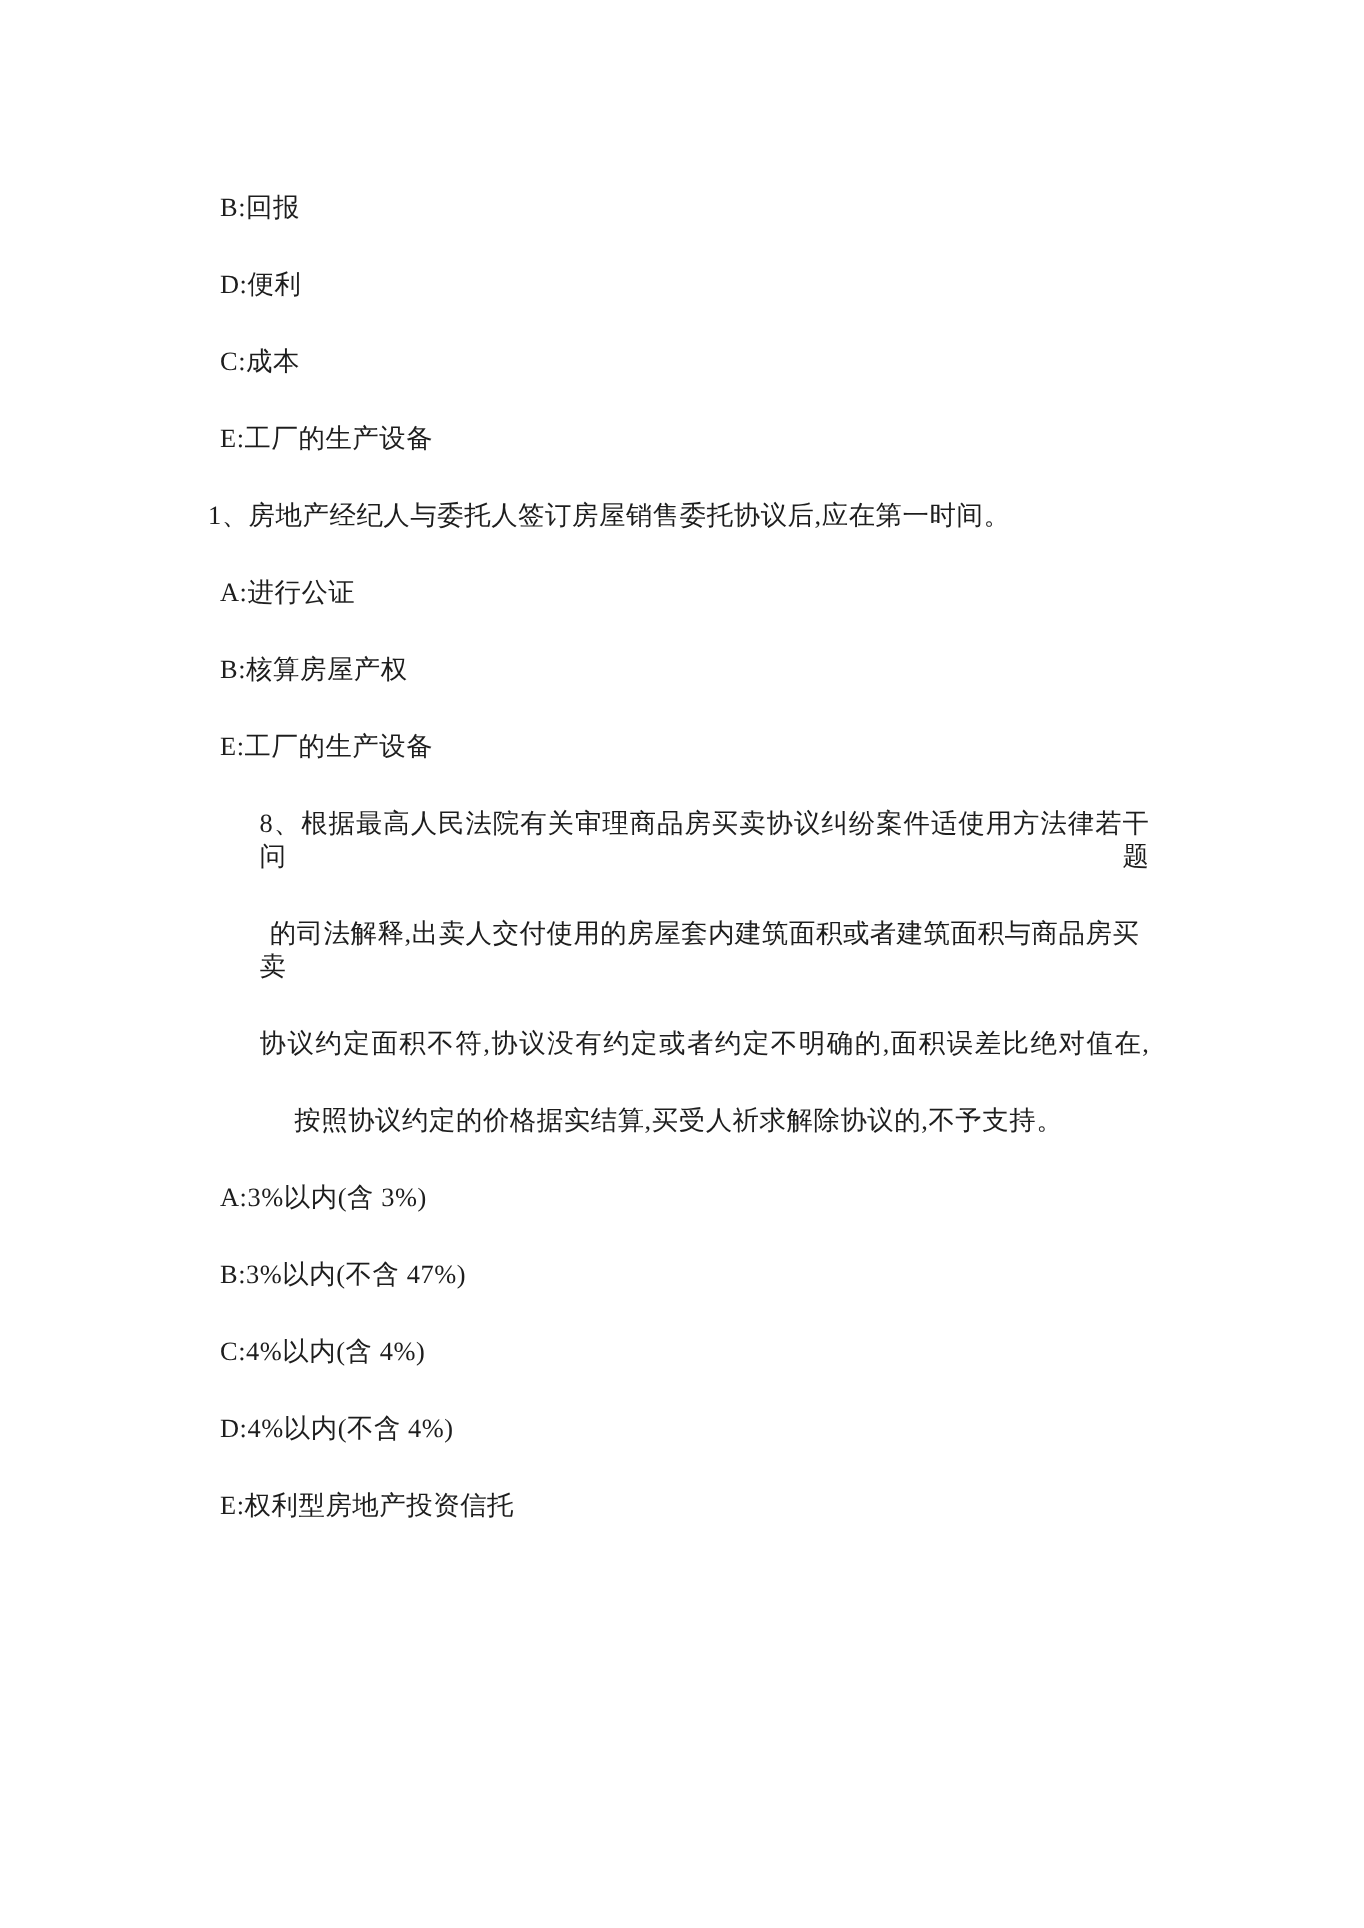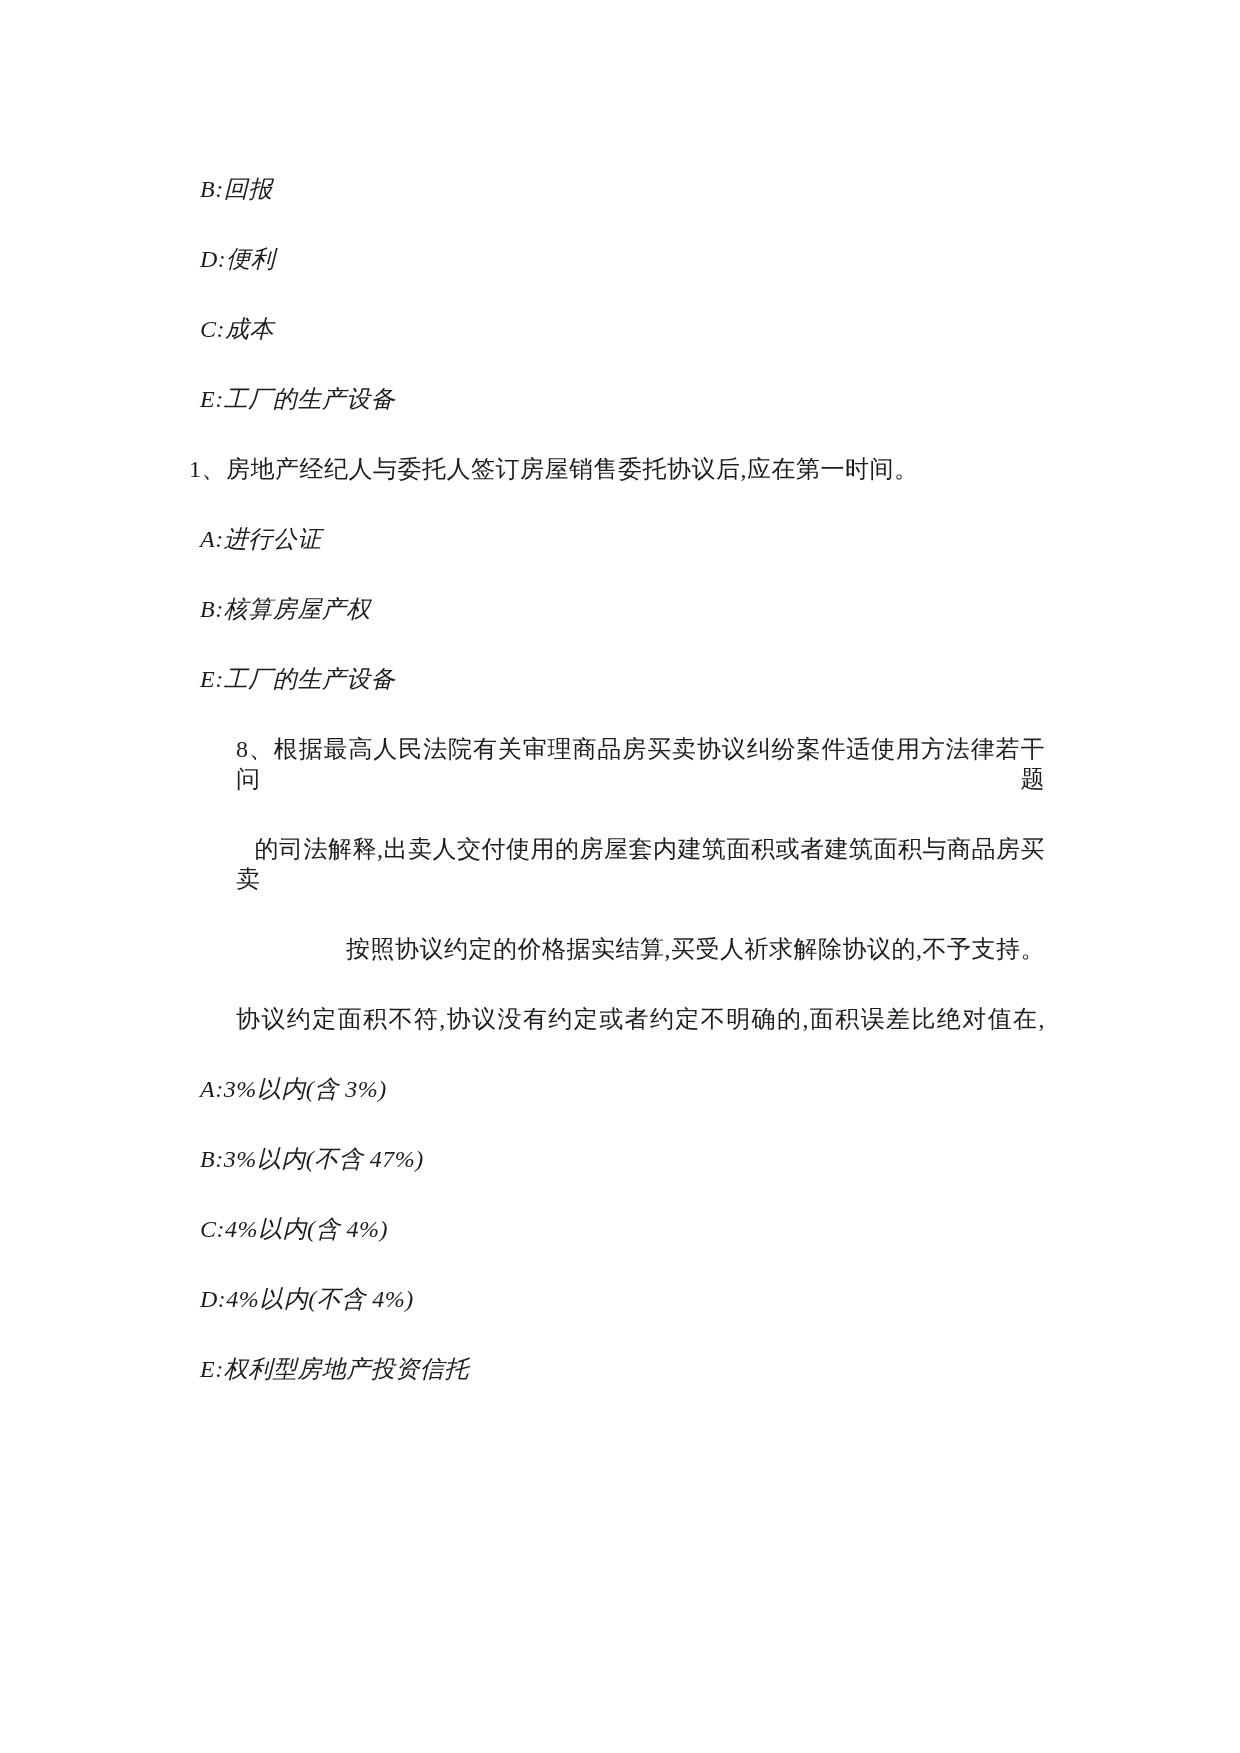--- a/index.html
+++ b/index.html
@@ -21,45 +21,44 @@
     width: 856px;
   }
   .line {
     margin: 0 0 40px 0;
     font-size: 24px;
     line-height: 30px;
     letter-spacing: 0.5px;
   }
   .option {
     padding-left: 11px;
-    font-style: italic;
   }
   .fill {
     text-align: justify;
     text-align-last: justify;
     margin-left: 47px;
   }
   .body-line {
-    text-align: right;
+    text-align: center;
   }
 </style>
 </head>
 <body>
 
 <main class="page-content">
   <p class="line option">B:回报</p>
   <p class="line option">D:便利</p>
   <p class="line option">C:成本</p>
   <p class="line option">E:工厂的生产设备</p>
   <p class="line question">1、房地产经纪人与委托人签订房屋销售委托协议后,应在第一时间。</p>
   <p class="line option">A:进行公证</p>
   <p class="line option">B:核算房屋产权</p>
   <p class="line option">E:工厂的生产设备</p>
   <p class="line question fill">8、根据最高人民法院有关审理商品房买卖协议纠纷案件适使用方法律若干问题</p>
   <p class="line body-line fill">的司法解释,出卖人交付使用的房屋套内建筑面积或者建筑面积与商品房买卖</p>
+  <p class="line body-line fill">协议约定面积不符,协议没有约定或者约定不明确的,面积误差比绝对值在,</p>
   <p class="line body-line">按照协议约定的价格据实结算,买受人祈求解除协议的,不予支持。</p>
-  <p class="line body-line fill">协议约定面积不符,协议没有约定或者约定不明确的,面积误差比绝对值在,</p>
   <p class="line option">A:3%以内(含 3%)</p>
   <p class="line option">B:3%以内(不含 47%)</p>
   <p class="line option">C:4%以内(含 4%)</p>
   <p class="line option">D:4%以内(不含 4%)</p>
   <p class="line option">E:权利型房地产投资信托</p>
 </main>
 
 </body></html>

